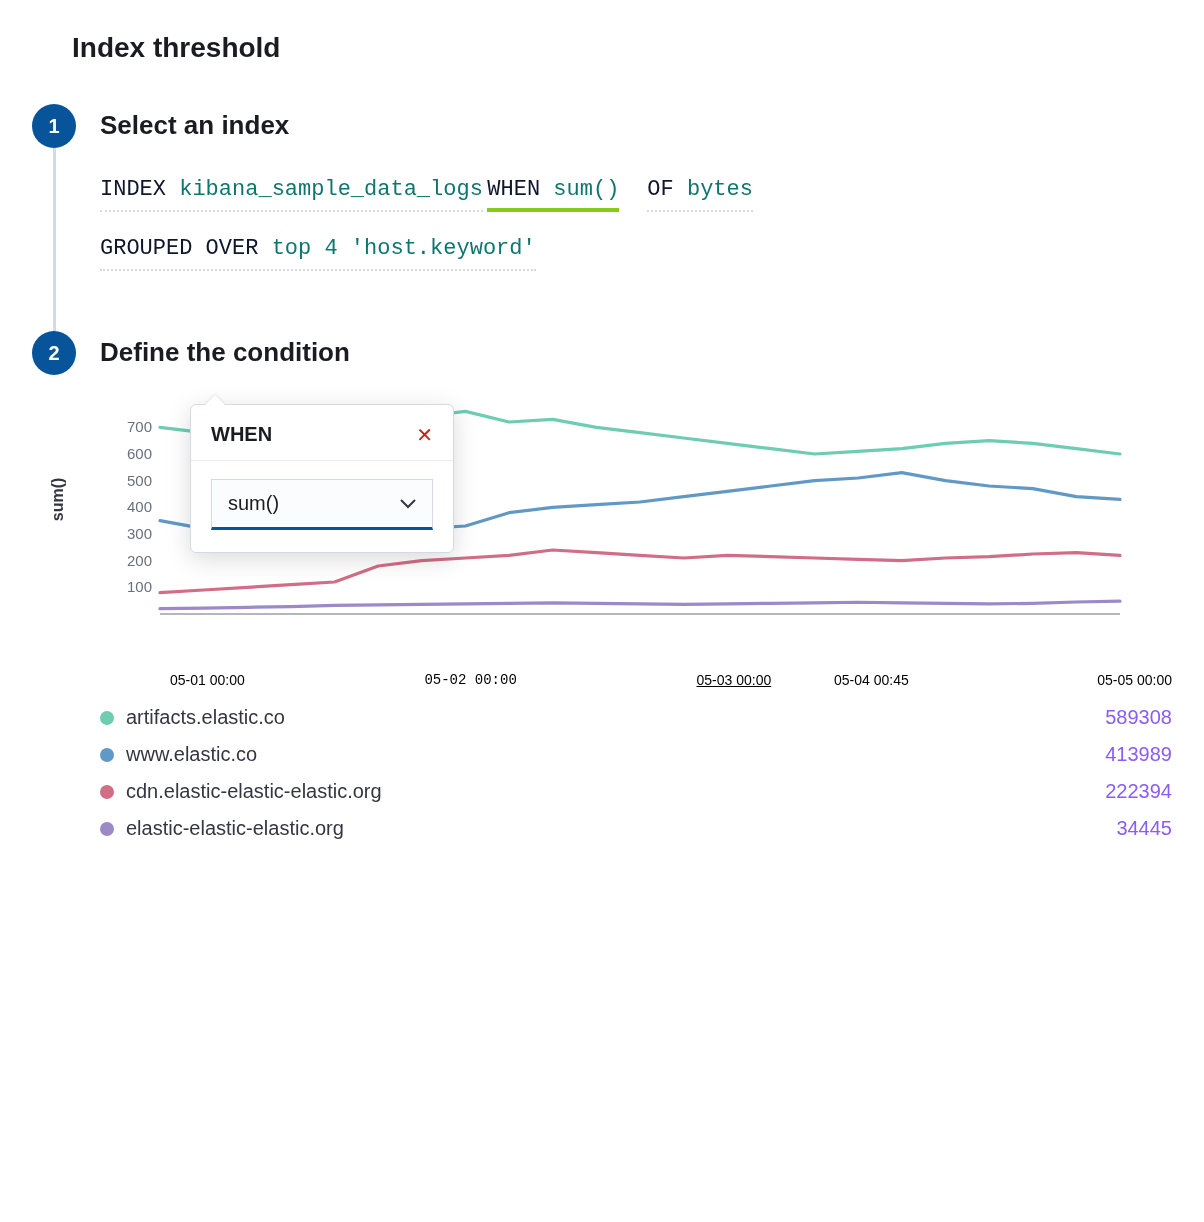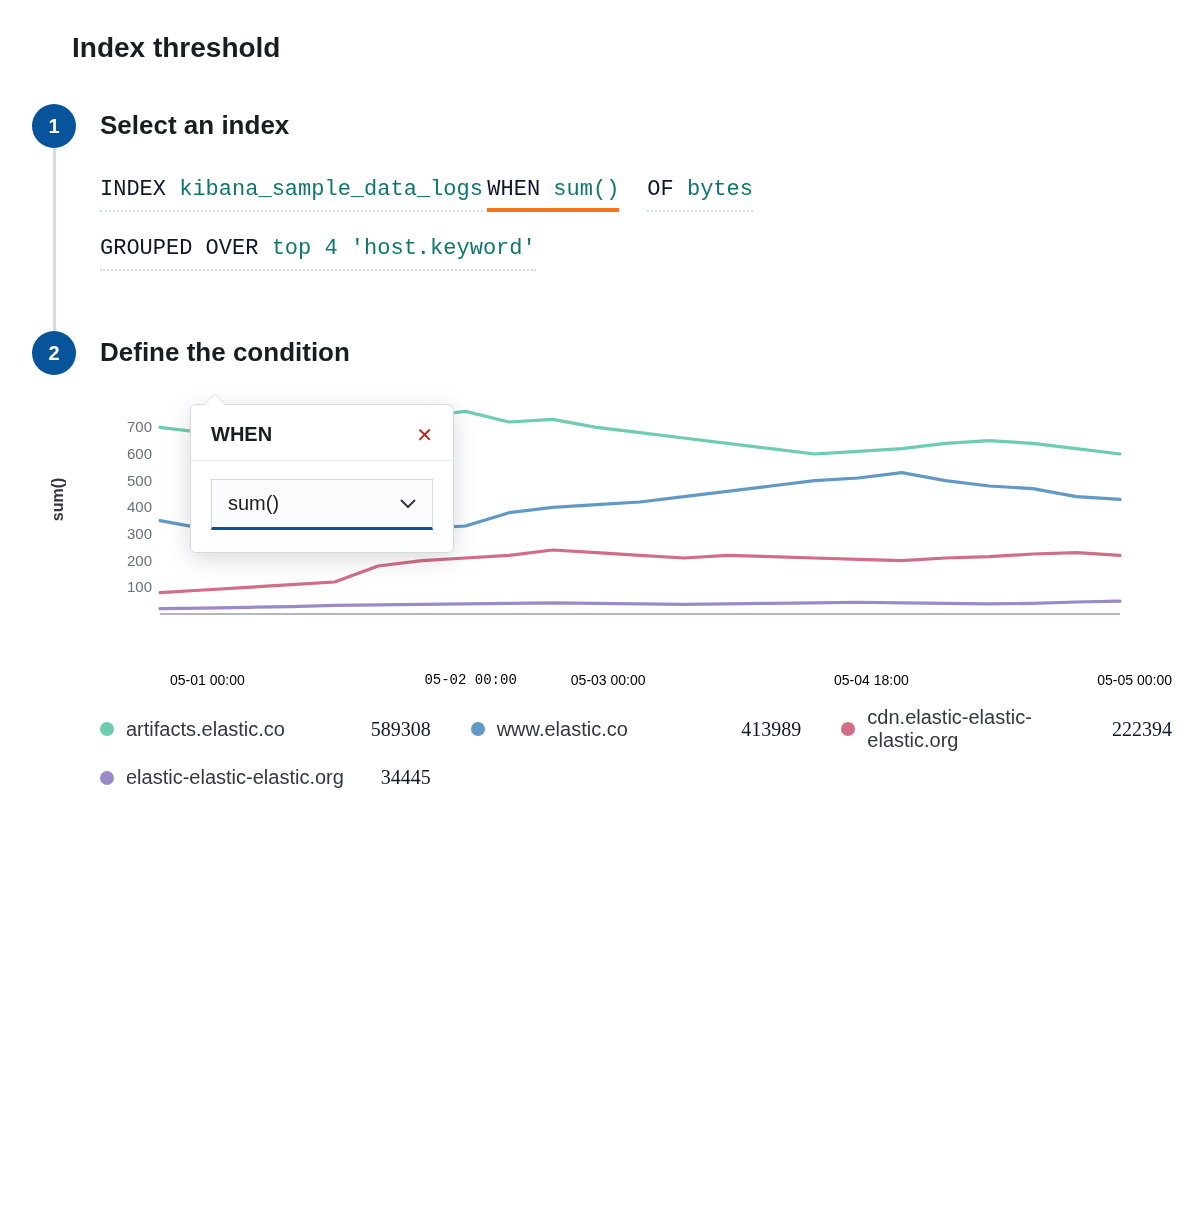--- a/index.html
+++ b/index.html
@@ -50,21 +50,21 @@
   }
   .expr-seg {
     font-family: "SFMono-Regular", Consolas, "Liberation Mono", Menlo, monospace;
     font-size: 22px;
     padding-bottom: 8px;
     border-bottom: 2px dotted #d3dae6;
     white-space: nowrap;
     cursor: pointer;
   }
   .expr-seg.active {
-    border-bottom: 4px solid #f97316;
+    border-bottom: 4px solid #84cc16;
     padding-bottom: 6px;
   }
   .kw { color: #0f172a; }
   .val { color: #0f766e; }
   .step2 { margin-top: 36px; }
 
   .chart-area {
     position: relative;
     margin-top: 28px;
     margin-left: -30px;
@@ -135,39 +135,39 @@
     cursor: pointer;
   }
   .popover-select .chev {
     font-size: 14px;
     color: #343741;
   }
 
   
   .legend {
     display: grid;
-    grid-template-columns: 1fr 1fr 1fr;
+    grid-template-columns: 1fr;
     column-gap: 40px;
     row-gap: 14px;
     margin-top: 18px;
     margin-left: 0;
     font-size: 20px;
   }
   .legend-row {
     display: flex;
     align-items: center;
     justify-content: space-between;
   }
   .legend-left { display: flex; align-items: center; gap: 12px; }
   .dot {
     width: 14px; height: 14px; border-radius: 50%;
     flex-shrink: 0;
   }
   .legend-name { color: #343741; }
-  .legend-val { color: #0f172a; font-family: Liberation Serif, serif; }
+  .legend-val { color: #8b5cf6; }
 </style>
 </head>
 <body>
 
 <h1 class="title">Index threshold</h1>
 
 <div class="steps">
 
   <div class="step">
     <div class="step-line"></div>
@@ -239,22 +239,22 @@
                   </svg>
               </span>
             </div>
           </div>
         </div>
       </div>
 
       <div id="xticks-row" style="display:flex; margin-left:70px; margin-top:8px; font-size:14px; color:#000000;">
           <span style="flex: 1 1 0%; text-align: left;">05-01 00:00</span>
           <span style="flex: 1 1 0%; text-align: center; font-family: Liberation Mono, monospace;">05-02 00:00</span>
-          <span style="flex: 1 1 0%; text-align: left;">05-03 00:00</span>
-          <span style="flex: 1 1 0%; text-align: center;">05-04 18:00</span>
+          <span style="flex: 1 1 0%; text-align: right; text-decoration: underline;">05-03 00:00</span>
+          <span style="flex: 1 1 0%; text-align: center;">05-04 00:45</span>
           <span style="flex: 1 1 0%; text-align: right;">05-05 00:00</span>
         </div>
 
       <div class="legend" id="legend">
           <div class="legend-row">
             <div class="legend-left">
               <span class="dot" style="background: rgb(109, 204, 177);"></span>
               <span class="legend-name">artifacts.elastic.co</span>
             </div>
             <span class="legend-val">589308</span>

